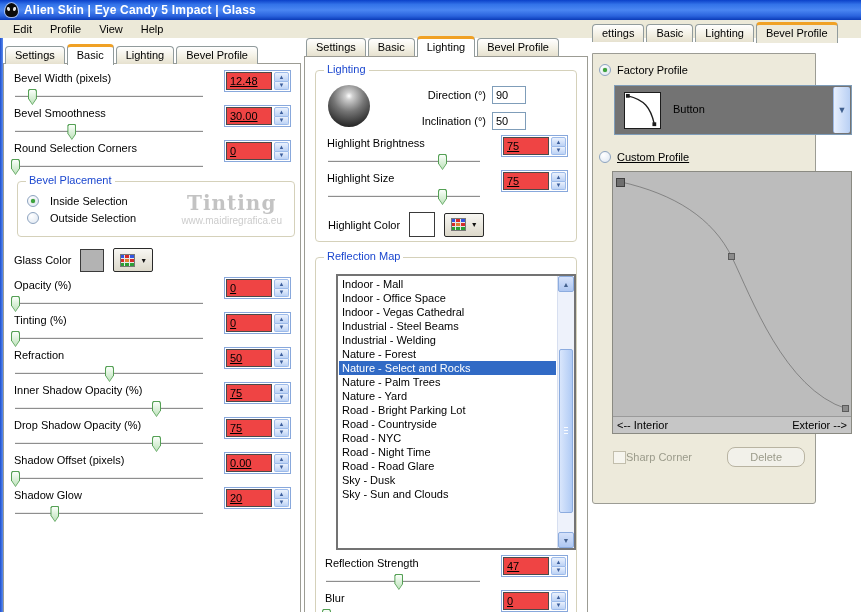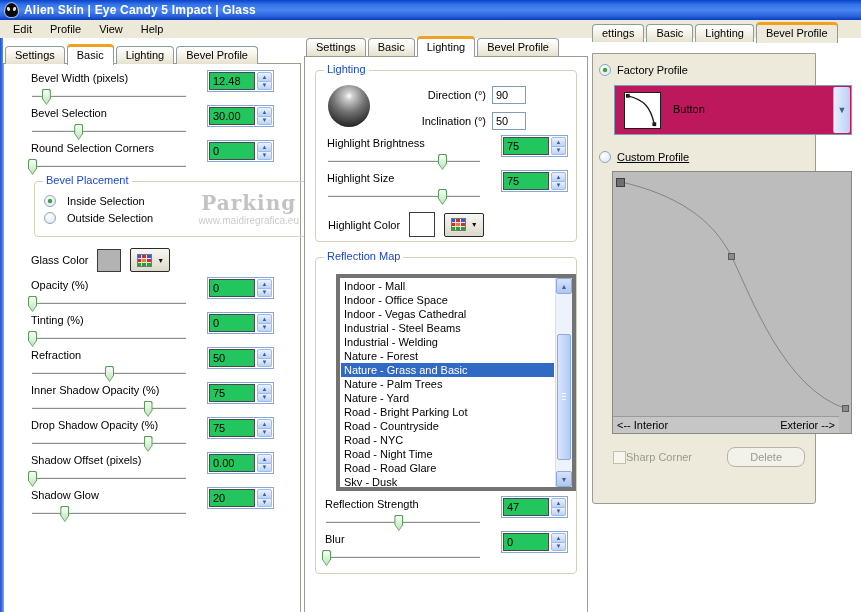--- a/index.html
+++ b/index.html
@@ -27,31 +27,31 @@
   
   .tabstrip { position:absolute; display:flex; align-items:flex-end; gap:2px; height:22px; z-index:3; }
   .tab { height:18px; padding:2px 9px 0; background:linear-gradient(#ffffff,#f2efe2 60%,#e6e1cf);
     border:1px solid #919b9c; border-bottom:none; border-radius:4px 4px 0 0; white-space:nowrap; }
   .tab.active { height:21px; padding-top:2px; background:#fff; border-top:3px solid #f0a125;
     margin-bottom:-1px; z-index:4; position:relative; }
   .tabstrip.rtabs .tab.active { background:#edeadb; }
 
   
   .page { position:absolute; background:#fff; border:1px solid #9c9c94; }
-  #page-basic   { left:3px;   top:63px; width:298px; height:549px; padding:7px 26px; border-bottom:none; }
+  #page-basic   { left:3px;   top:63px; width:298px; height:549px; padding:7px 9px; border-bottom:none; }
   #page-light   { left:304px; top:56px; width:284px; height:556px; padding:5px 10px; border-bottom:none; }
   #page-profile { left:592px; top:53px; width:224px; height:451px; padding:8px 8px; background:#edeadb; border-radius:0 0 3px 3px; }
 
   
   .srow { position:relative; height:35px; }
   .slabel { position:absolute; left:1px; top:1px; }
   .spin { position:absolute; right:0; top:-1px; display:flex; align-items:stretch;
     border:1px solid #88a8dc; background:#fff; padding:1px; }
-  .spinval { width:46px; height:18px; border:1px solid #4a4a4a; background:#22c55e;
-    line-height:16px; padding:0 3px; }
+  .spinval { width:46px; height:18px; border:1px solid #4a4a4a; background:#ef4444;
+    line-height:16px; padding:0 3px;text-decoration:underline; }
   .spinbtns { width:15px; display:flex; flex-direction:column; margin-left:2px; }
   .sb { flex:1; display:flex; align-items:center; justify-content:center; font-size:6px; color:#3c5e9c;
     background:linear-gradient(#eaf1fd,#bcd2f5); border:1px solid #9dbbea; }
   .sb.up { border-radius:2px 2px 0 0; }
   .sb.dn { border-radius:0 0 2px 2px; border-top:none; }
   .strack { position:absolute; left:2px; right:88px; bottom:9px; height:1px; background:#8e8e8e;
     box-shadow:0 1px 0 rgba(255,255,255,.9), 0 -1px 0 rgba(0,0,0,.08); }
   .sthumb { position:absolute; top:-7px; width:9px; height:16px;
     clip-path:polygon(12% 0,88% 0,100% 10%,100% 60%,50% 100%,0 60%,0 10%); background:#55a055; }
   .sthumb::after { content:""; position:absolute; left:1px; right:1px; top:1px; bottom:1px;
@@ -86,53 +86,53 @@
   
   #lighting-group { margin-top:8px; padding:12px 8px 6px 10px; height:172px; }
   .sphere { position:absolute; left:12px; top:14px; width:42px; height:42px; border-radius:50%;
     background:radial-gradient(circle at 50% 26%,#ffffff 0%,#cfcfcf 10%,#757575 42%,#2e2e2e 78%,#131313 100%); }
   .dirrow { display:flex; align-items:center; justify-content:flex-end; gap:6px; height:22px; margin:1px 42px 4px 60px; }
   .numbox { width:34px; height:18px; border:1px solid #7f9db9; background:#fff; line-height:16px; padding:0 3px; }
   .hcolor-row { display:flex; align-items:center; gap:9px; margin:6px 0 0 2px; }
 
   
   #reflection-group { margin-top:15px; padding:12px 8px 6px 8px; }
-  .listwrap { position:relative; margin:4px 0 6px 12px; width:240px; height:217px;
-    border:4px solid #737373; background:#fff; }
+  .listwrap { position:relative; margin:4px 0 6px 12px; width:240px; height:276px;
+    border:2px solid #737373; background:#fff; }
   .list { position:absolute; left:1px; top:1px; right:18px; bottom:1px; overflow:hidden; }
   .li { height:14px; line-height:14px; padding:0 3px; white-space:nowrap; }
   .li.sel { background:#316ac5; color:#fff; }
   .vscroll { position:absolute; right:0; top:0; bottom:0; width:17px; background:#eef2fb; border-left:1px solid #d7dff0; }
   .sarrow { position:absolute; left:0; right:0; height:16px; display:flex; align-items:center; justify-content:center;
     font-size:7px; color:#44618e; background:linear-gradient(#d6e2fa,#aec7f1); border:1px solid #8cacdf; border-radius:2px; }
   .sarrow.up { top:0; } .sarrow.dn { bottom:0; }
   .vthumb { position:absolute; left:1px; right:1px; top:27%; height:60%;
     background:linear-gradient(90deg,#d9e6fc,#b0cbf5); border:1px solid #8cacdf; border-radius:2px; }
   .vthumb::after { content:""; position:absolute; left:4px; right:4px; top:calc(50% - 4px); height:8px;
     background:repeating-linear-gradient(180deg,#ffffff 0 1px,rgba(0,0,0,0) 1px 3px); opacity:.9; }
   .xpbtn { display:inline-block; border:1px solid #24538f; border-radius:8px; padding:3px 11px;
     background:linear-gradient(#ffffff,#ecebe5 60%,#dedbd2); font-size:11px; font-family:inherit; }
   .xpbtn.disabled { border-color:#b9b4a2; color:#9b9b8b; background:#f2f1ea; padding:3px 22px; }
 
   
   .fprow { display:flex; align-items:center; gap:6px; height:16px; margin-left:-2px; }
-  .profiledrop { position:relative; margin:7px 0 0 13px; width:238px; height:50px; background:#be185d; border:1px solid #7f9db9; }
+  .profiledrop { position:relative; margin:7px 0 0 13px; width:238px; height:50px; background:#737373; border:1px solid #7f9db9; }
   .curveicon { position:absolute; left:9px; top:6px; width:37px; height:37px; border:1px solid #1c1c1c; background:#fff; }
   .profiledrop .plabel { position:absolute; left:58px; top:17px; }
   .droparrowstrip { position:absolute; right:1px; top:1px; bottom:1px; width:17px;
     background:linear-gradient(90deg,#e7effd,#b9d0f4); border-left:1px solid #9db9e4; border-radius:2px;
     display:flex; align-items:center; justify-content:center; color:#40608f; font-size:9px; }
   .customrow { margin-top:14px;text-decoration:underline; }
   .curvebox { position:relative; margin:6px 0 0 11px; width:240px; height:263px; border:1px solid #8a8a82; background:#bcbcbc; }
   .plot { position:absolute; left:0; top:0; right:0; bottom:17px; }
   .plot svg { width:100%; height:100%; display:block; }
   .handle { position:absolute; width:7px; height:7px; background:#8b8b8b; border:1px solid #5a5a5a;
     transform:translate(-4px,-4px); }
   .handle.first { width:9px; height:9px; background:#6f6f6f; border-color:#3f3f3f; }
-  .curvelabels { position:absolute; left:0; right:12px; bottom:0; height:17px; background:#c6c6c6;
+  .curvelabels { position:absolute; left:0; right:0; bottom:0; height:17px; background:#c6c6c6;
     border-top:1px solid #9a9a9a; display:flex; justify-content:space-between; align-items:center; padding:0 4px; }
   .bprow { display:flex; justify-content:space-between; align-items:center; margin:13px 2px 0 12px; }
   .cbrow { display:flex; align-items:center; gap:0; color:#9b9b8b; }
 
   
   .bevelplace { margin:5px 0 8px 4px; width:278px; height:56px; padding:10px 0 0 9px; }
   .watermark { position:absolute; right:12px; top:9px; text-align:center; color:#c3c3c3; }
   .wm1 { font-family:"DejaVu Serif", serif; font-size:20px; font-weight:bold; letter-spacing:1px; }
   .wm2 { font-size:10px; color:#cccccc; }
   .glassrow { display:flex; align-items:center; gap:9px; height:30px; margin:2px 0 3px 1px; }
@@ -167,21 +167,21 @@
         <span class="spinbtns">
             <span class="sb up">▲</span>
             <span class="sb dn">▼</span>
           </span>
       </span>
       <span class="strack">
         <span class="sthumb" style="left:calc(9% - 4px)"></span>
       </span>
       </div>
       <div class="srow">
-      <span class="slabel">Bevel Selection</span>
+      <span class="slabel">Bevel Smoothness</span>
       <span class="spin">
         <span class="spinval">30.00</span>
         <span class="spinbtns">
             <span class="sb up">▲</span>
             <span class="sb dn">▼</span>
           </span>
       </span>
       <span class="strack">
         <span class="sthumb" style="left:calc(30% - 4px)"></span>
       </span>
@@ -207,21 +207,21 @@
         <div class="radiorow">
       <span class="radio sel"></span>
       <span>Inside Selection</span>
         </div>
         <div class="radiorow">
       <span class="radio"></span>
       <span>Outside Selection</span>
         </div>
       </div>
     <div class="watermark">
-      <div class="wm1">Parking</div>
+      <div class="wm1">Tinting</div>
       <div class="wm2">www.maidiregrafica.eu</div>
     </div>
   </div>
 
   <div class="glassrow">
     <span>Glass Color</span>
     <span class="swatch" style="width:24px;height:23px;background:#b3b3b3;"></span>
     <span class="colorbtn">
       <span class="gridico">
           <span></span>
@@ -404,21 +404,21 @@
     <span class="gtitle">Reflection Map</span>
 
     <div class="listwrap">
       <div class="list">
           <div class="li">Indoor - Mall</div>
           <div class="li">Indoor - Office Space</div>
           <div class="li">Indoor - Vegas Cathedral</div>
           <div class="li">Industrial - Steel Beams</div>
           <div class="li">Industrial - Welding</div>
           <div class="li">Nature - Forest</div>
-          <div class="li sel">Nature - Grass and Basic</div>
+          <div class="li sel">Nature - Select and Rocks</div>
           <div class="li">Nature - Palm Trees</div>
           <div class="li">Nature - Yard</div>
           <div class="li">Road - Bright Parking Lot</div>
           <div class="li">Road - Countryside</div>
           <div class="li">Road - NYC</div>
           <div class="li">Road - Night Time</div>
           <div class="li">Road - Road Glare</div>
           <div class="li">Sky - Dusk</div>
           <div class="li">Sky - Sun and Clouds</div>
         </div>

